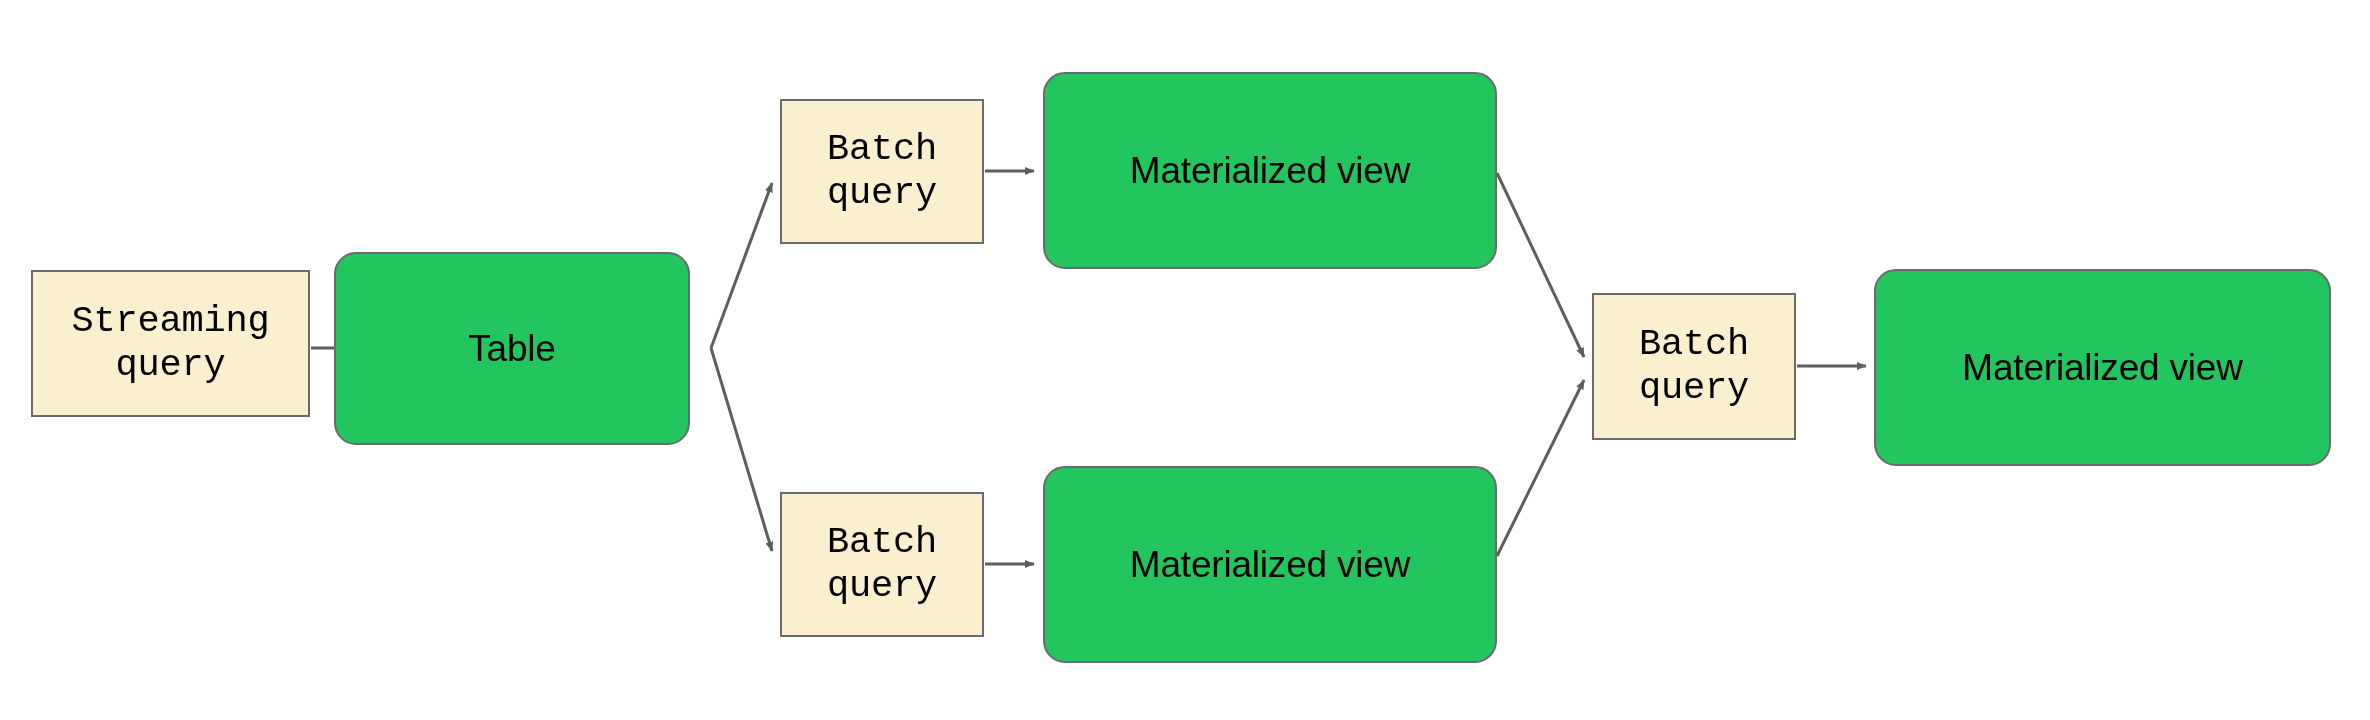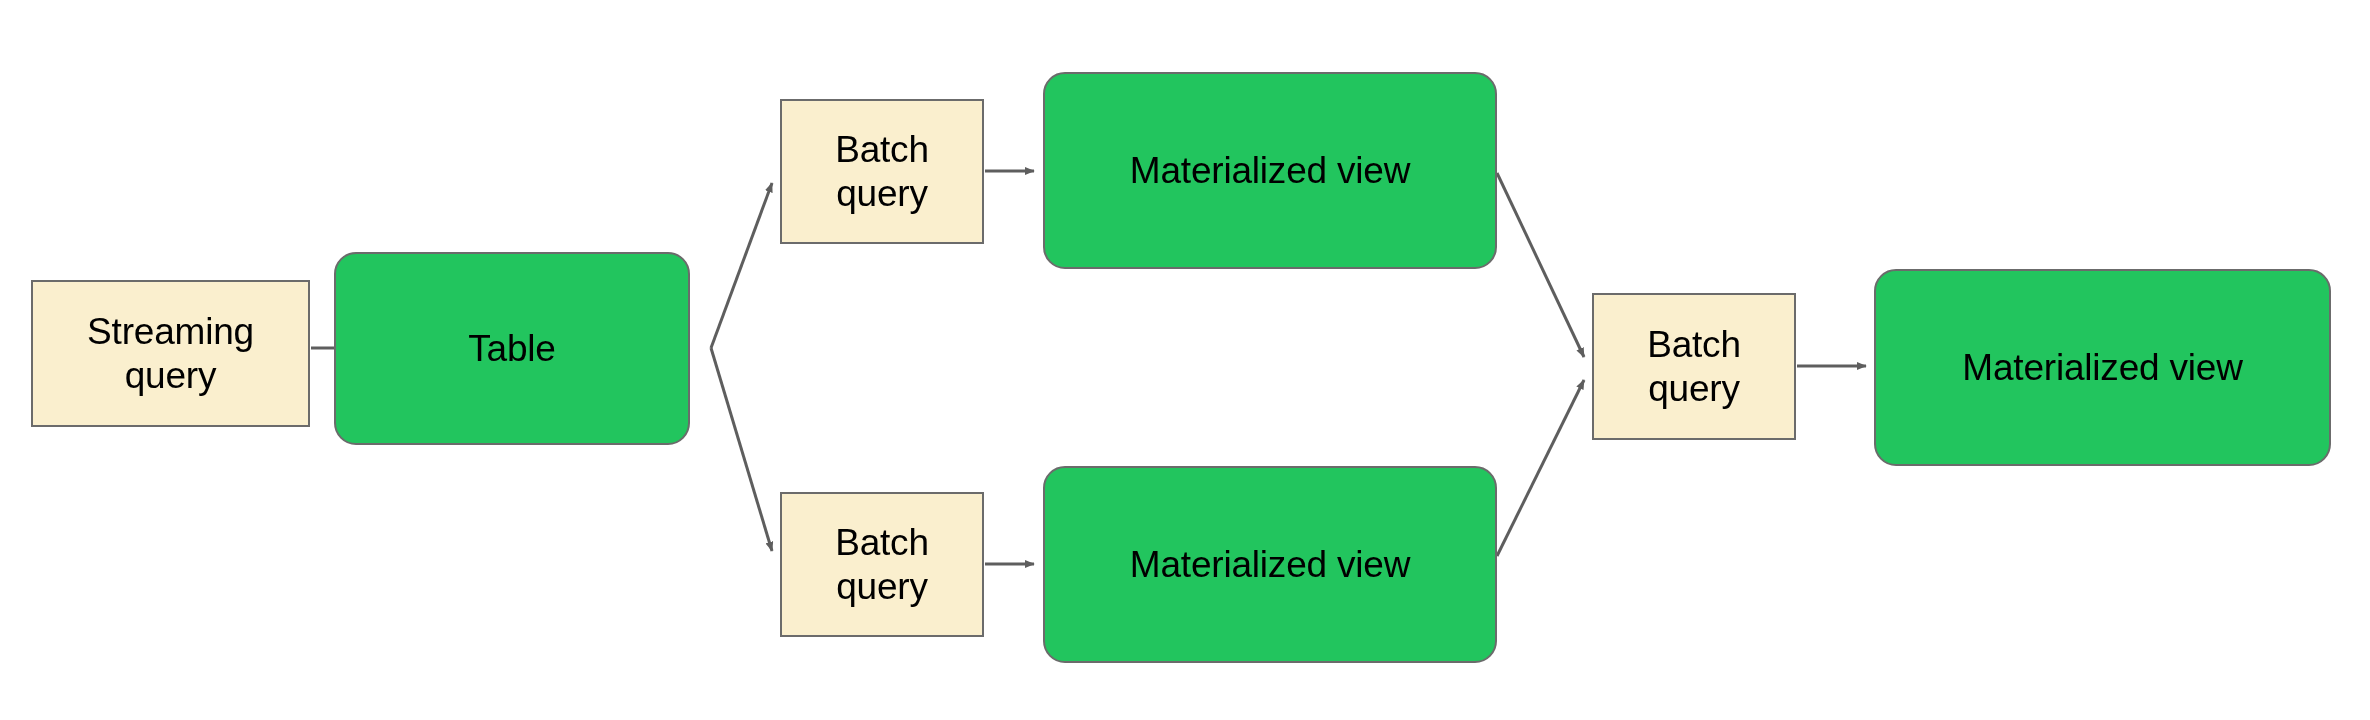--- a/index.html
+++ b/index.html
@@ -36,20 +36,21 @@
     font-family: "Liberation Sans", sans-serif;
     font-size: 37px;
     line-height: 1.18;
     letter-spacing: -0.2px;
     border: 2px solid #6b6b6b;
     z-index: 2;
   }
   .node-query {
     background: #faefce;
     border-radius: 0px;
+    font-family: Liberation Mono, monospace;
   }
   .node-store {
     background: #22c55e;
     border-radius: 22px;
   }
   .node-label {
     display: block;
     white-space: pre-line;
     padding: 0 6px;
   }
@@ -92,21 +93,21 @@
 
     <g>
       <line x1="1497" y1="556" x2="1584" y2="380" stroke="#5e5e5e" stroke-width="3" marker-end="url(#arrowhead)"></line>
     </g>
 
     <g>
       <line x1="1797" y1="366" x2="1866" y2="366" stroke="#5e5e5e" stroke-width="3" marker-end="url(#arrowhead)"></line>
     </g>
   </svg>
 
-  <div class="node node-query" style="left:31px; top:280px; width:279px; height:147px;">
+  <div class="node node-query" style="left:31px; top:270px; width:279px; height:147px;">
     <span class="node-label">Streaming
 query</span>
   </div>
 
   <div class="node node-store" style="left:334px; top:252px; width:356px; height:193px;">
     <span class="node-label">Table</span>
   </div>
 
   <div class="node node-query" style="left:780px; top:99px; width:204px; height:145px;">
     <span class="node-label">Batch

